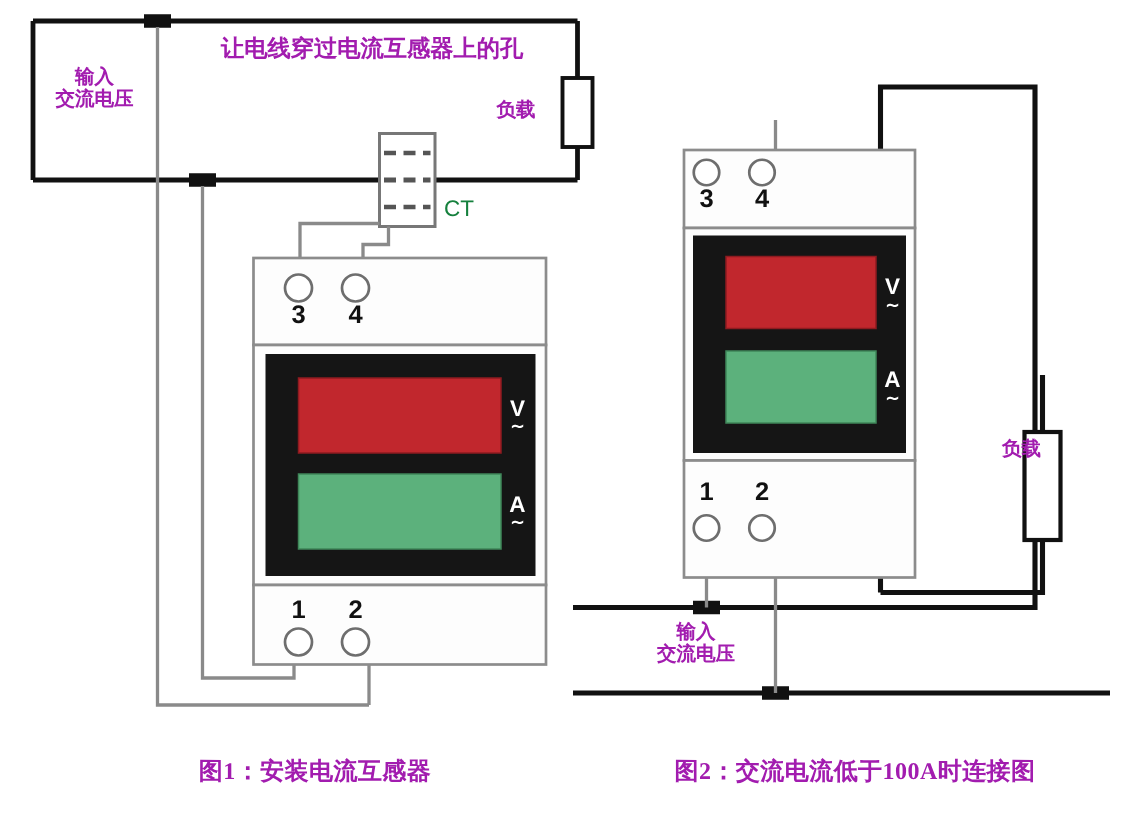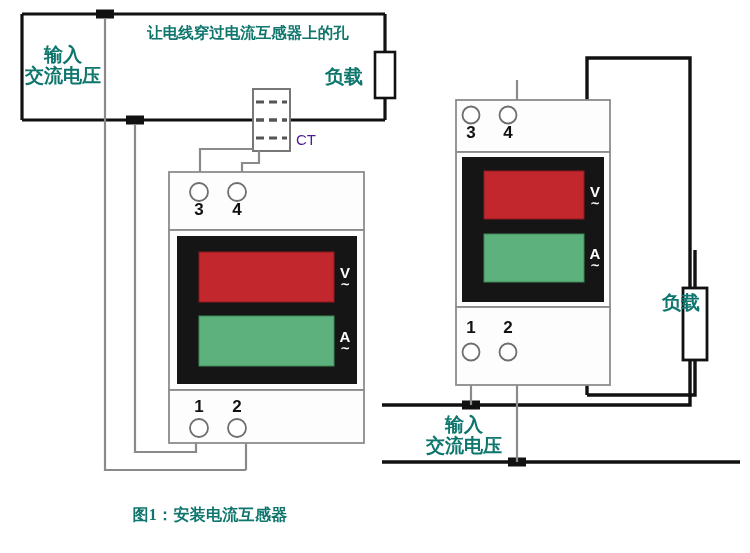--- a/index.html
+++ b/index.html
@@ -20,33 +20,33 @@
   svg.diagram {
     position: absolute;
     left: 0;
     top: 0;
     width: 750px;
     height: 553px;
   }
   .lbl {
     position: absolute;
     font-weight: bold;
-    color: #0f766e;
+    color: #a21caf;
     line-height: 1.12;
     white-space: pre;
     text-align: center;
   }
   .lbl-heading { font-size: 15.5px; }
   .lbl-caption { font-size: 16px; letter-spacing: 0.3px; font-family: Liberation Serif, serif; }
-  .lbl-side { font-size: 19px; }
+  .lbl-side { font-size: 13px; }
   .lbl-ct {
     position: absolute;
     font-size: 15px;
     font-weight: normal;
-    color: #4c1d95;
+    color: #15803d;
     font-family: "Liberation Sans", "DejaVu Sans", sans-serif;
   }
   .term-num {
     position: absolute;
     font-size: 17px;
     font-weight: bold;
     color: #111;
     text-align: center;
     width: 18px;
   }
@@ -185,14 +185,15 @@
   <div class="unit-mark" style="left:586px; top:246px; width:18px;">
     <span class="unit-letter">A</span>
     <span class="unit-wave">∼</span>
   </div>
 
   <div class="lbl lbl-side" style="left:655px; top:292px; width:52px;">负载</div>
 
   <div class="lbl lbl-side" style="left:418px; top:414px; width:92px;">输入
 交流电压</div>
 
+  <div class="lbl lbl-caption" style="left:400px; top:506px; width:340px;">图2：交流电流低于100A时连接图</div>
 
 </div>
 
 </body></html>

